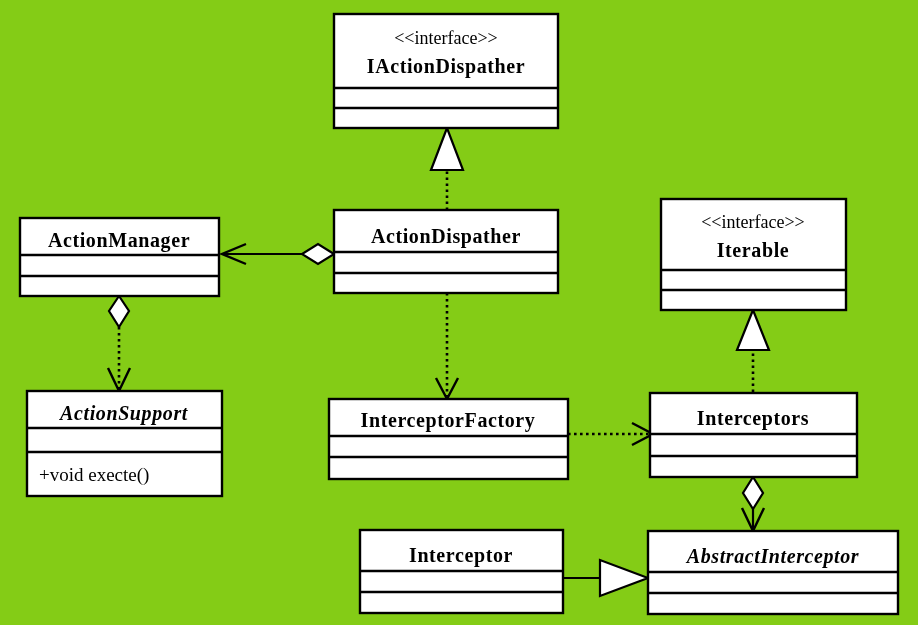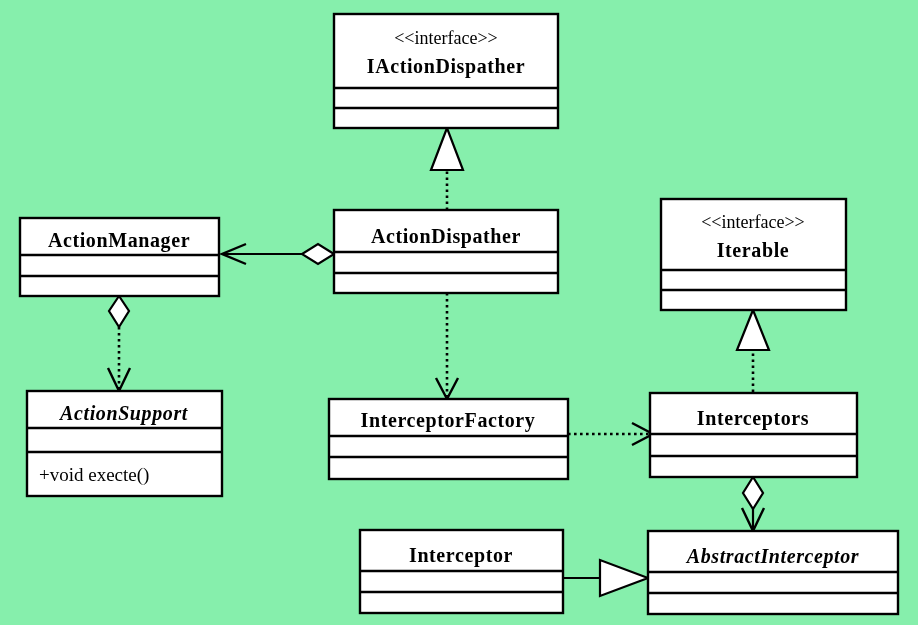--- a/index.html
+++ b/index.html
@@ -10,21 +10,21 @@
   body {
     width: 918px;
     height: 625px;
     overflow: hidden;
     font-family: "Liberation Serif", serif;
   }
   #diagram-root {
     position: relative;
     width: 918px;
     height: 625px;
-    background: #86efac;
+    background: #84cc16;
   }
   svg#uml-canvas {
     position: absolute;
     left: 0;
     top: 0;
     width: 918px;
     height: 625px;
     display: block;
   }
   .cls-box {

